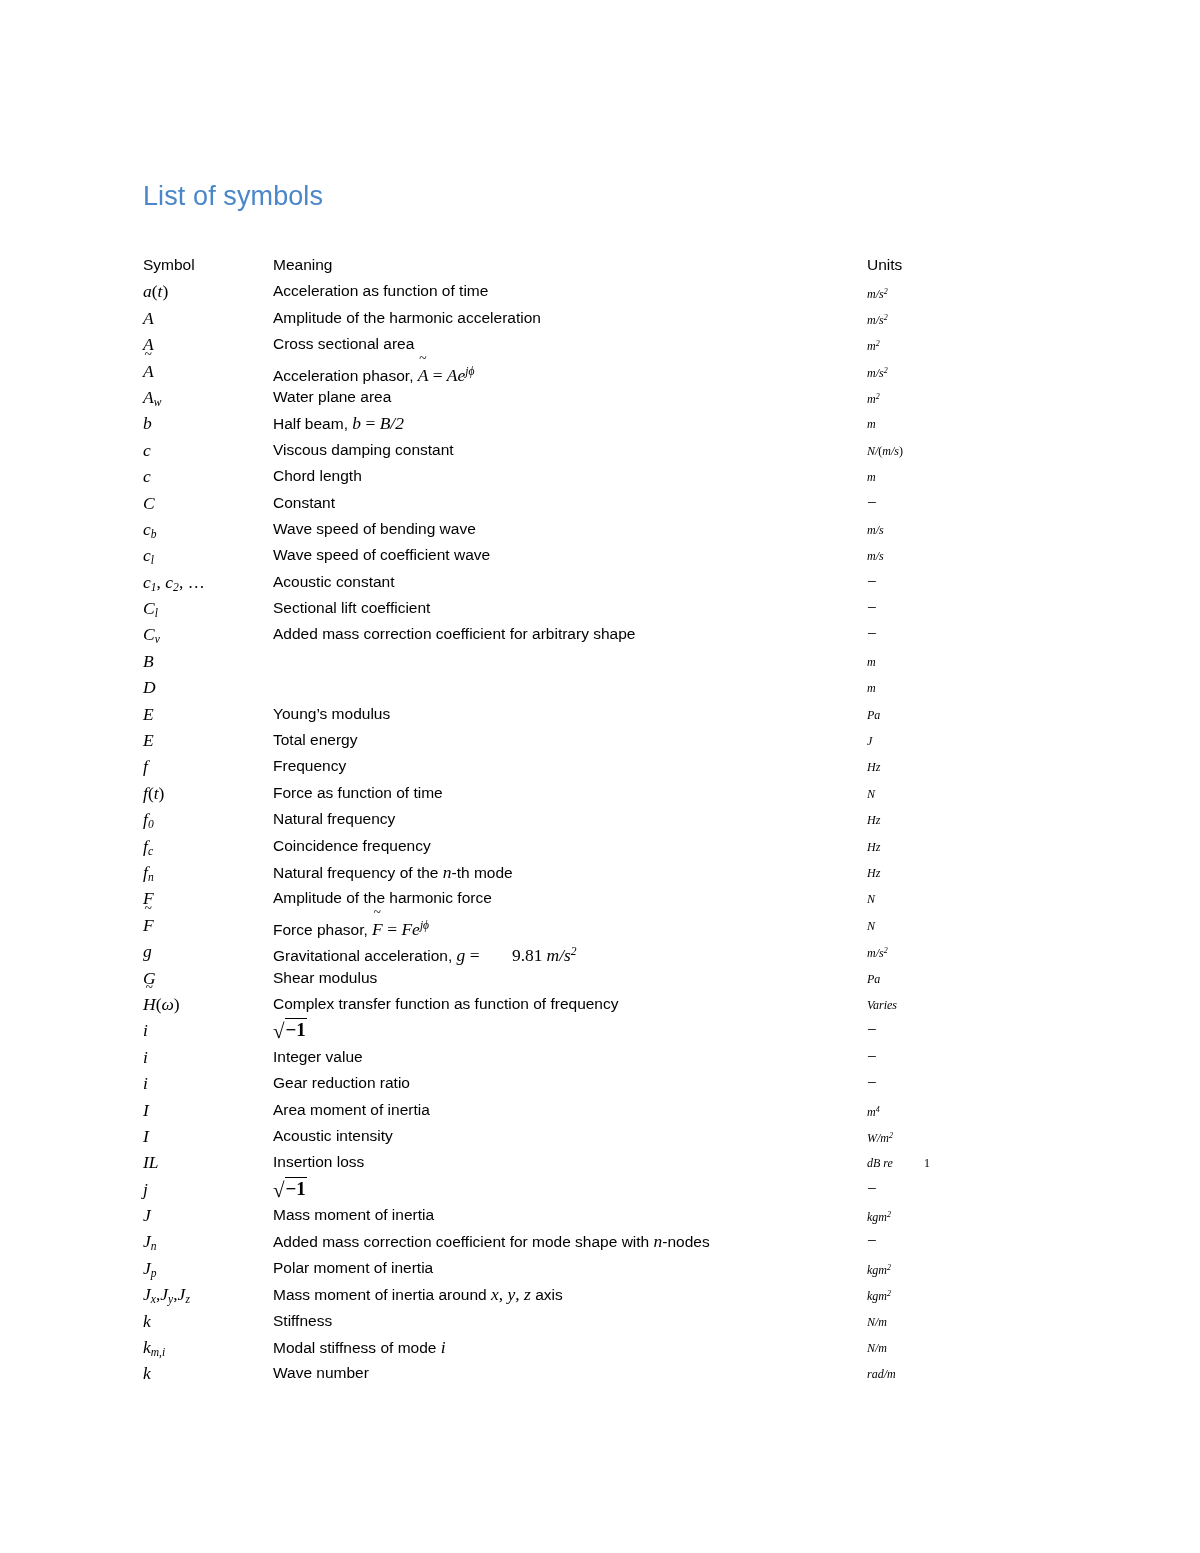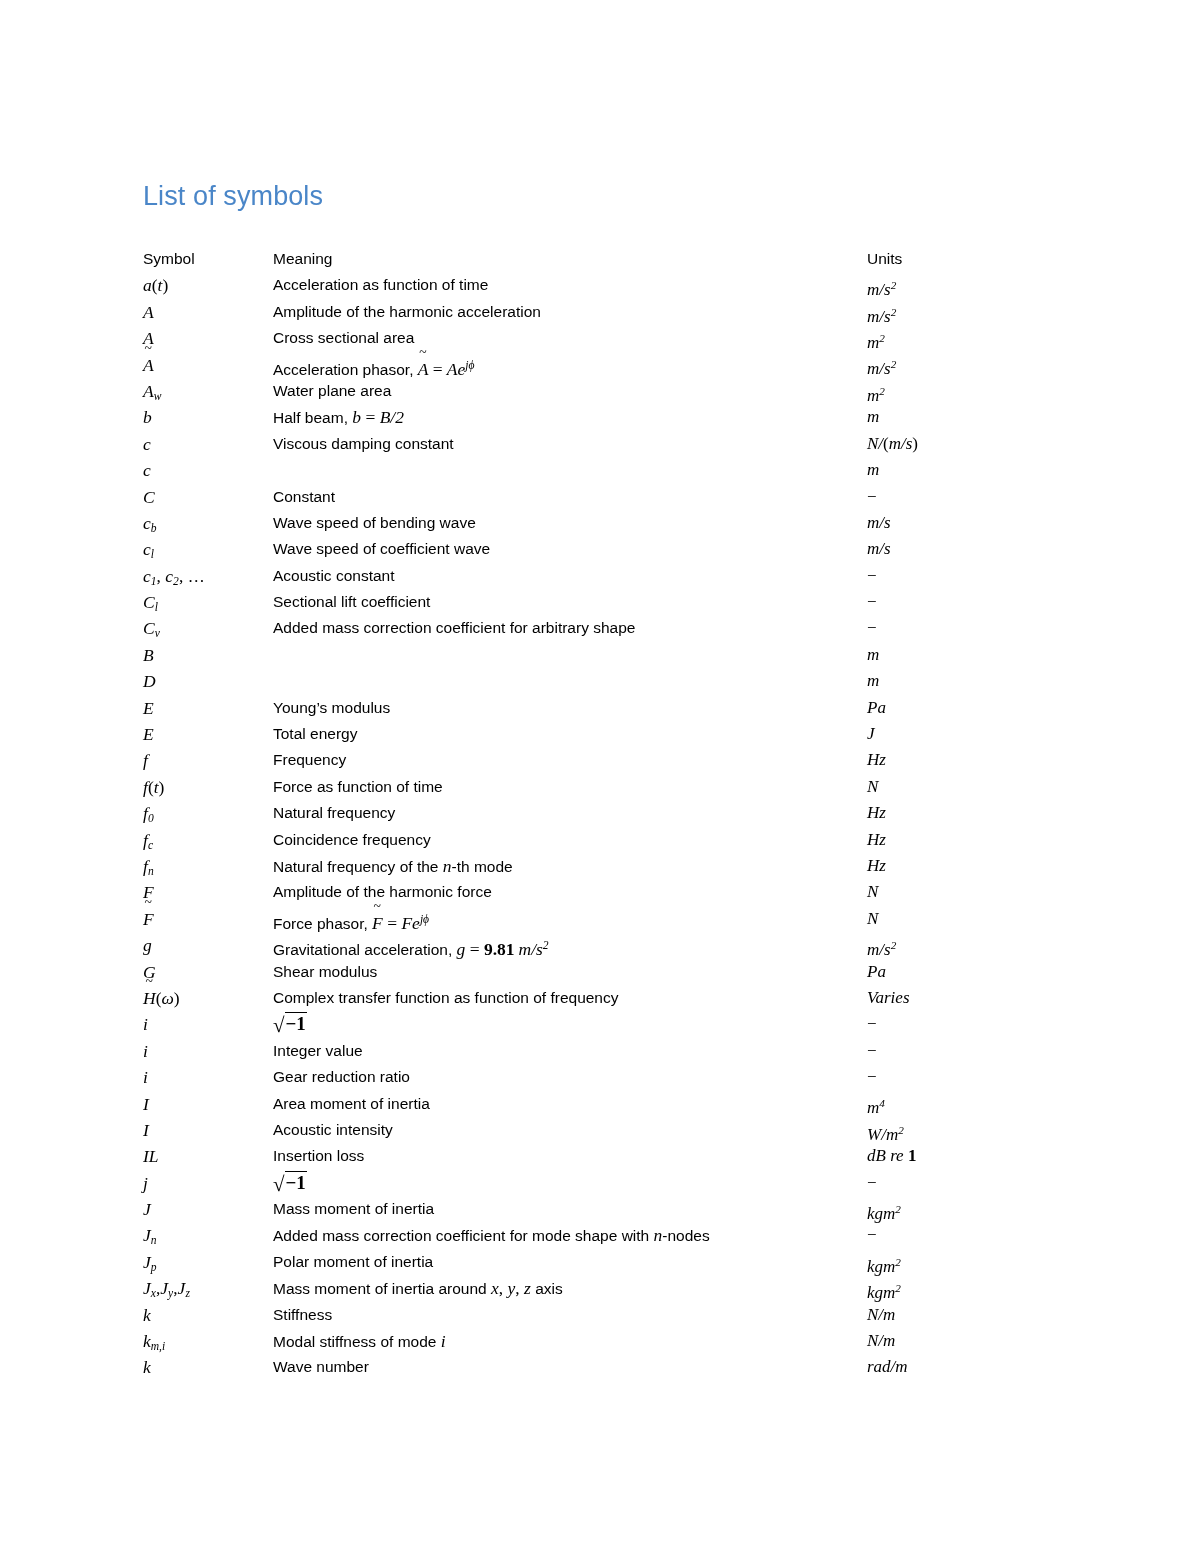--- a/index.html
+++ b/index.html
@@ -28,21 +28,21 @@
     font-size: 27px;
     font-weight: 400;
     letter-spacing: 0.1px;
     line-height: 1.2;
     color: #4a86c8;
     white-space: nowrap;
   }
   .symbol-table {
     position: absolute;
     left: 143px;
-    top: 246px;
+    top: 252px;
     width: 900px;
   }
   .row {
     position: relative;
     height: 26.4px;
     line-height: 26.4px;
     white-space: nowrap;
   }
   .col-symbol {
     position: absolute;
@@ -72,37 +72,38 @@
     font-family: "Liberation Sans", sans-serif;
     font-style: normal;
     font-size: 15.5px;
   }
   
   .mth {
     font-family: "Liberation Serif", serif;
     font-style: italic;
     font-size: 17.5px;
   }
-  .col-units .mth { font-size: 17px; }
+  .col-units .mth { font-size: 12px; }
   .mth sub {
     font-size: 0.66em;
     font-style: italic;
     vertical-align: -0.28em;
   }
   .mth sup {
     font-size: 0.66em;
     font-style: italic;
     vertical-align: 0.52em;
   }
   .upr {
     font-style: normal;
   }
   .bld {
-    font-weight: bold;
-    font-style: normal;
+    font-weight: normal;
+    font-style: normal;
+    margin-left: 28px;
   }
   .tld {
     position: relative;
     display: inline-block;
   }
   .tld > .tmark {
     position: absolute;
     left: 50%;
     top: -0.70em;
     transform: translateX(-52%);
@@ -197,20 +198,21 @@
     </div>
 
     <div class="row">
       <span class="col-symbol"><span class="mth">c</span></span>
       <span class="col-meaning">Viscous damping constant</span>
       <span class="col-units"><span class="mth">N/<span class="upr">(</span>m/s<span class="upr">)</span></span></span>
     </div>
 
     <div class="row">
       <span class="col-symbol"><span class="mth">c</span></span>
+      <span class="col-meaning">Chord length</span>
       <span class="col-units"><span class="mth">m</span></span>
     </div>
 
     <div class="row">
       <span class="col-symbol"><span class="mth">C</span></span>
       <span class="col-meaning">Constant</span>
       <span class="col-units"><span class="dash">−</span></span>
     </div>
 
     <div class="row">

